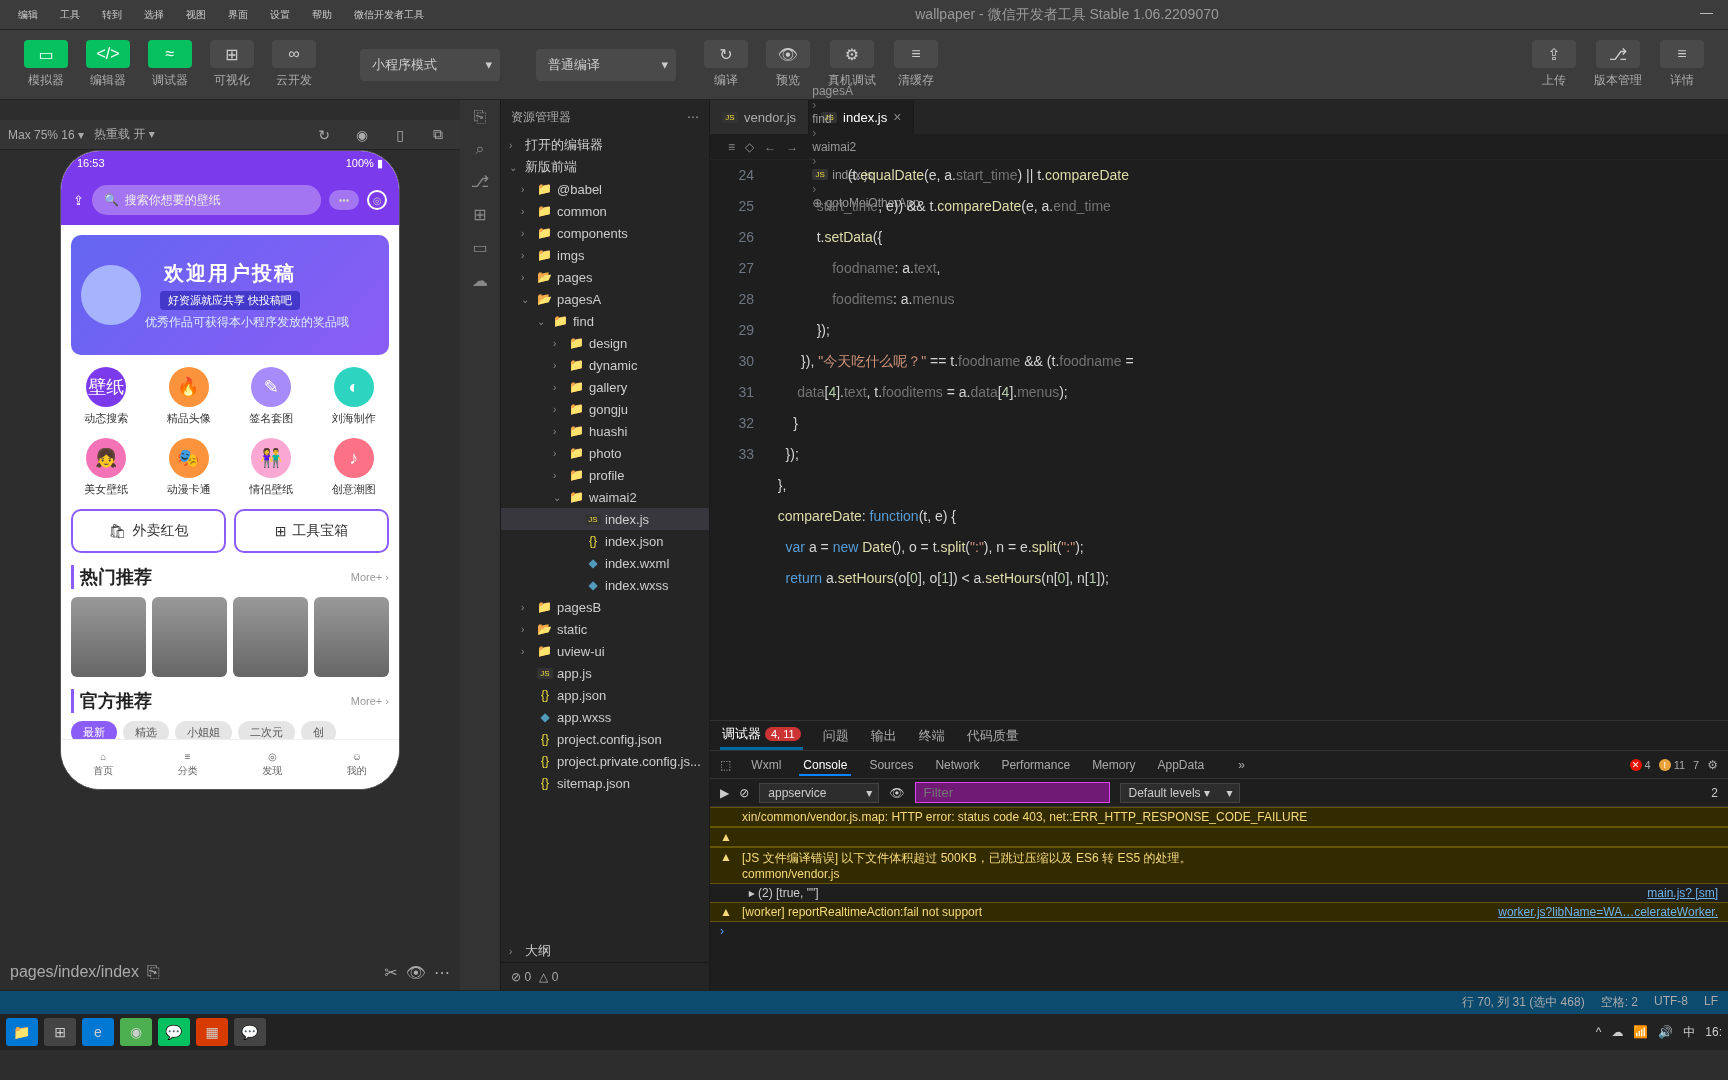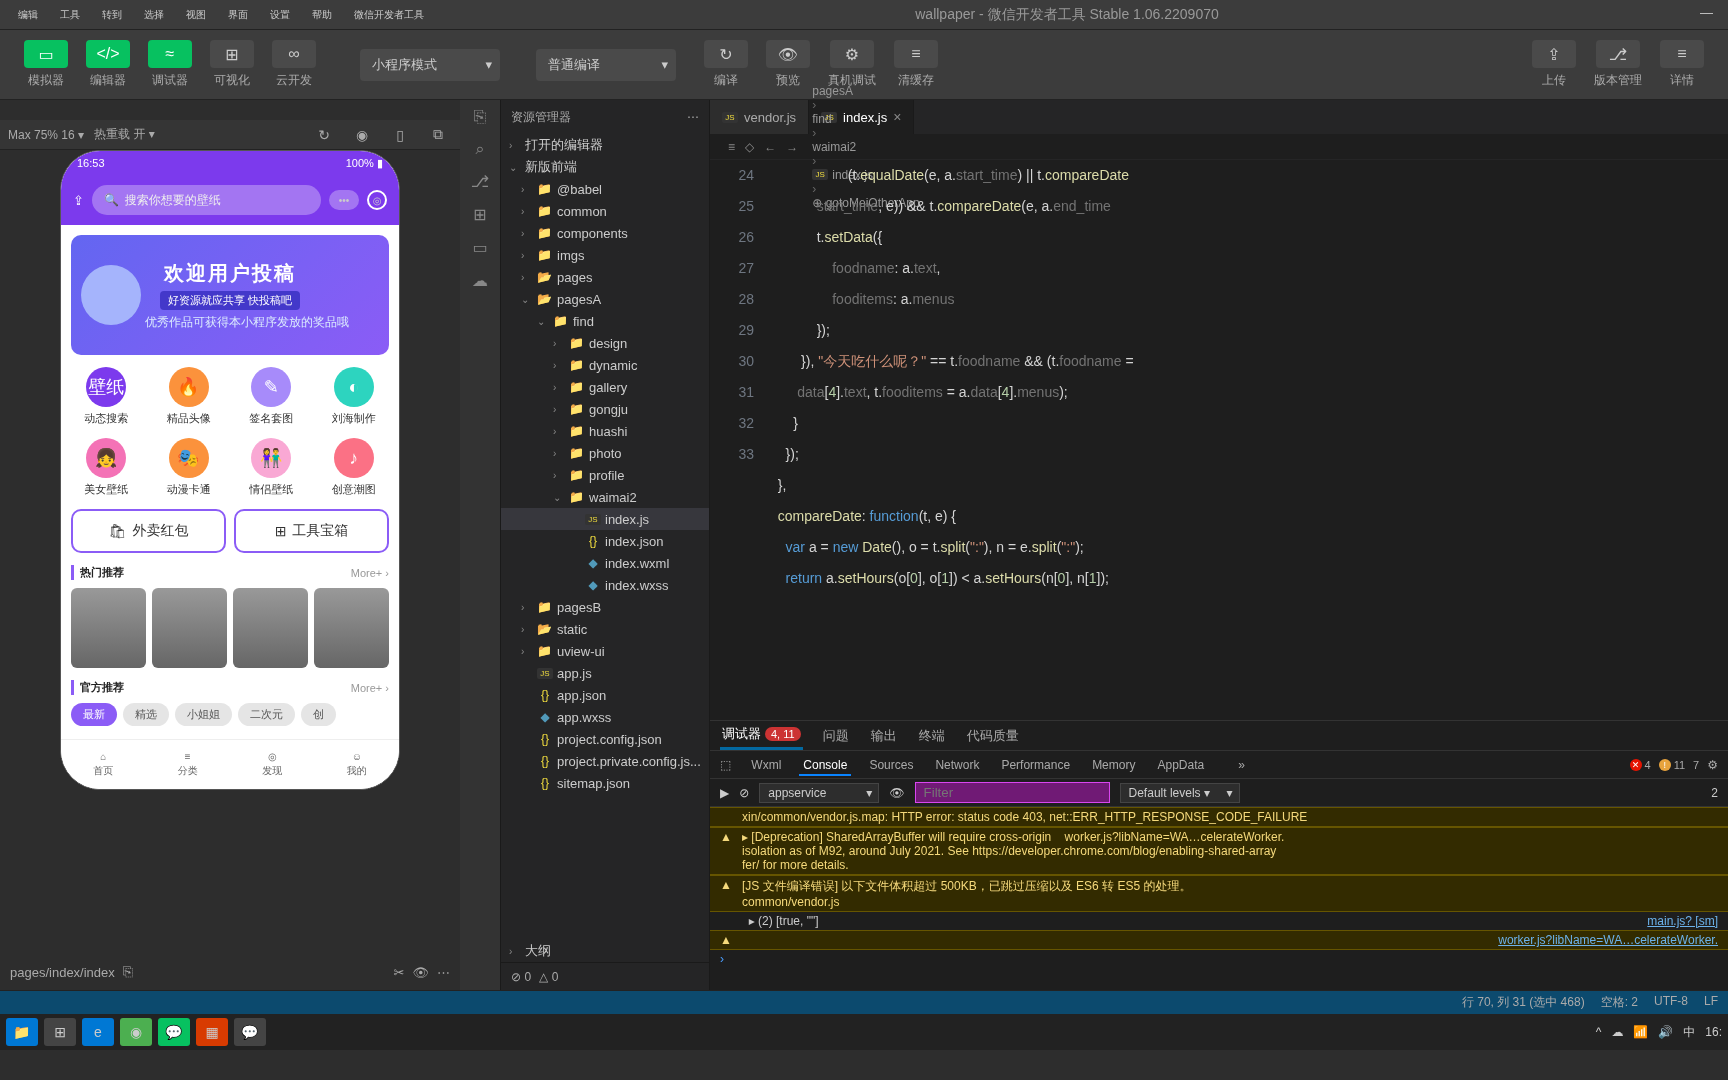--- a/index.html
+++ b/index.html
@@ -46,30 +46,30 @@
 .banner-title { font-size: 20px; font-weight: bold; letter-spacing: 2px; }
 .banner-sub { font-size: 11px; background: #4338ca; padding: 2px 8px; border-radius: 4px; }
 .banner-small { font-size: 12px; color: #dbeafe; margin-left: 34px; }
 .cat { position:absolute; left:10px; top:30px; width:60px; height:60px; background:#a5b4fc; border-radius:50%; }
 .icon-grid { display: grid; grid-template-columns: repeat(4,1fr); gap: 12px; margin-top: 12px; }
 .icon-cell { display: flex; flex-direction: column; align-items: center; gap: 4px; font-size: 11px; color: #333; }
 .icon-circle { width: 40px; height: 40px; border-radius: 50%; display:flex; align-items:center; justify-content:center; font-size: 18px; color:#fff; }
 .btn-row { display: flex; gap: 8px; margin-top: 12px; }
 .big-btn { flex: 1; height: 44px; border: 2px solid #8b5cf6; border-radius: 10px; display: flex; align-items: center; justify-content: center; gap: 6px; font-size: 14px; color: #333; font-weight: 500; }
 .section-head { display: flex; justify-content: space-between; align-items: center; margin-top: 12px; }
-.section-title { font-size: 11px; font-weight: bold; color: #222; border-left: 3px solid #8b5cf6; padding-left: 6px; }
+.section-title { font-size: 18px; font-weight: bold; color: #222; border-left: 3px solid #8b5cf6; padding-left: 6px; }
 .more { font-size: 11px; color: #999; }
 .thumb-row { display: flex; gap: 6px; margin-top: 8px; }
 .thumb { flex: 1; height: 80px; background: linear-gradient(#999,#666); border-radius: 6px; }
 .chip-row { display:flex; gap:6px; margin-top:8px; }
 .chip { padding:4px 12px; border-radius:12px; background:#e5e5e5; font-size:11px; color:#555; }
 .chip.active { background:#8b5cf6; color:#fff; }
 .phone-tabbar { height:50px; border-top:1px solid #eee; display:flex; background:#fff; }
 .tab-item { flex:1; display:flex; flex-direction:column; align-items:center; justify-content:center; font-size:10px; color:#666; gap:2px; }
-.sim-footer { position: absolute; bottom: 4px; left: 0; right: 0; height: 28px; display: flex; align-items: center; padding: 0 10px; gap: 8px; font-size: 13px; color: #aaa; }
+.sim-footer { position: absolute; bottom: 4px; left: 0; right: 0; height: 28px; display: flex; align-items: center; padding: 0 10px; gap: 8px; font-size: 16px; color: #aaa; }
 
 
 .explorer { width: 210px; background: #252526; display: flex; flex-direction: column; border-left: 1px solid #1a1a1a; border-right: 1px solid #1a1a1a; }
 .explorer-head { height: 34px; display: flex; align-items: center; justify-content: space-between; padding: 0 10px; font-size: 12px; color: #aaa; }
 .tree { flex: 1; overflow: auto; font-size: 13px; }
 .tree-row { display: flex; align-items: center; height: 22px; padding-left: 8px; gap: 4px; color: #ccc; cursor: default; }
 .tree-row.selected { background: #37373d; }
 .tree-arrow { width: 12px; font-size: 10px; color: #888; }
 .tree-icon { width: 16px; font-size: 12px; text-align: center; }
 .folder-ico { color: #dcb67a; }
@@ -597,36 +597,34 @@
         <div class="console-select">Default levels ▾</div>
         <span style="margin-left:auto">2</span>
       </div>
       <div class="console-output" id="console">
           <div class="log-line warn">
             <span class="log-icon"></span>
             <span class="log-text">xin/common/vendor.js.map: HTTP error: status code 403, net::ERR_HTTP_RESPONSE_CODE_FAILURE</span>
           </div>
           <div class="log-line warn">
             <span class="log-icon">▲</span>
-            <span class="log-text">▸ [Deprecation] SharedArrayBuffer will require cross-origin    worker.js?libName=WA…celerateWorker.
-isolation as of M92, around July 2021. See https://developer.chrome.com/blog/enabling-shared-array
-fer/ for more details.</span>
           </div>
           <div class="log-line warn">
             <span class="log-icon">▲</span>
             <span class="log-text">[JS 文件编译错误] 以下文件体积超过 500KB，已跳过压缩以及 ES6 转 ES5 的处理。
 common/vendor.js</span>
           </div>
           <div class="log-line ">
             <span class="log-icon"></span>
             <span class="log-text">  ▸ (2) [true, ""]</span>
             <span class="log-link">main.js? [sm]</span>
           </div>
           <div class="log-line warn">
             <span class="log-icon">▲</span>
+            <span class="log-text">[worker] reportRealtimeAction:fail not support</span>
             <span class="log-link">worker.js?libName=WA…celerateWorker.</span>
           </div>
           <div class="log-line">
             <span class="prompt">›</span>
           </div>
         </div>
     </div>
   </div>
 </div>
 

